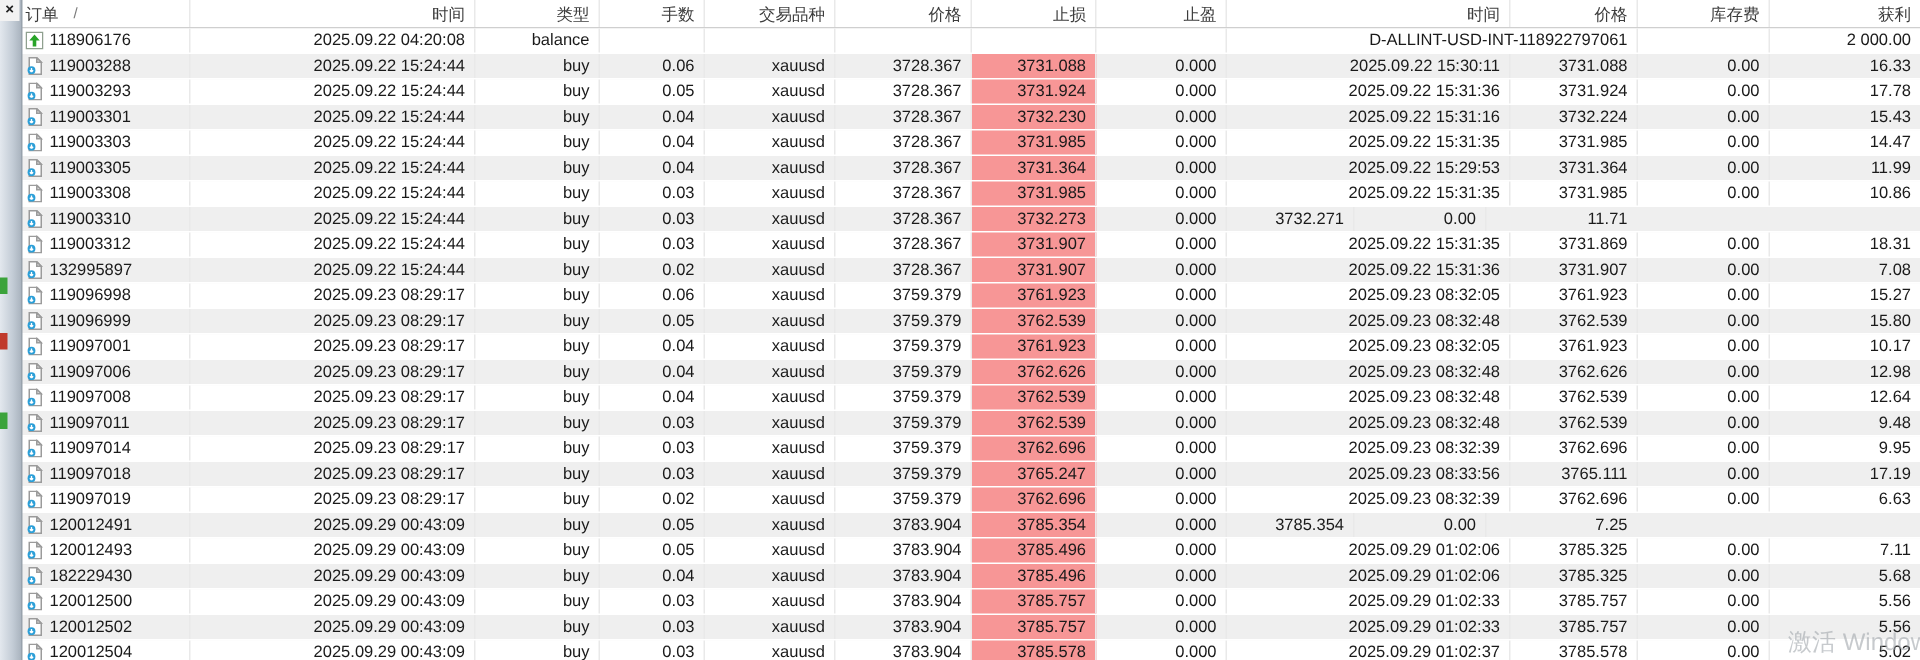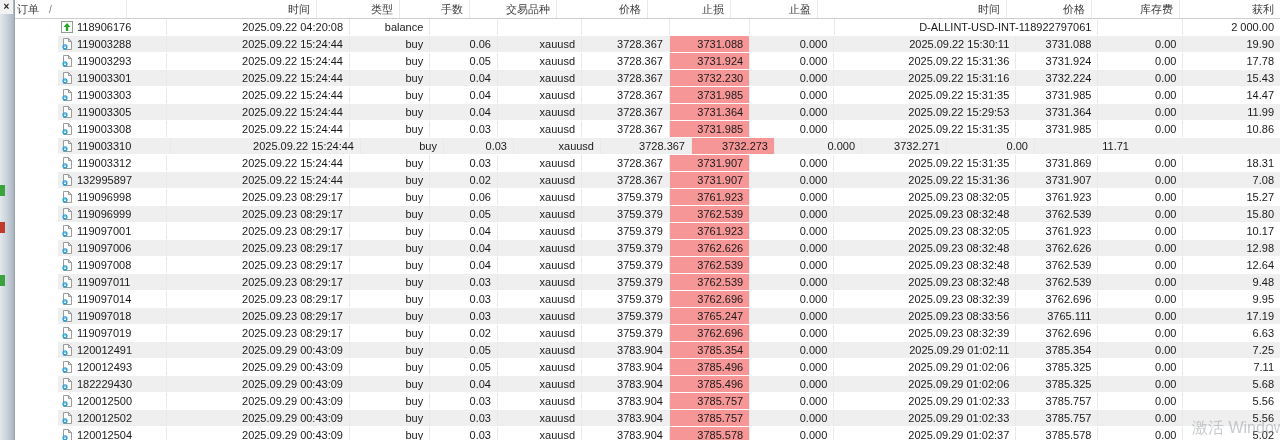--- a/index.html
+++ b/index.html
@@ -23,21 +23,21 @@
   
   .history-table { position:absolute; left:14px; top:0; width:1266px; z-index:1; }
   .header-row {
     display:flex; height:19px; align-items:center;
     background:#ffffff; border-bottom:1px solid #cfcfcf;
     color:#3c3c3c; box-sizing:border-box;
   }
   .rows {}
   .row {
     display:flex; height:17px; align-items:flex-end;
-    box-sizing:border-box; border-bottom:1px solid #ffffff; background:#ffffff;margin-left:44px;
+    box-sizing:border-box; border-bottom:1px solid #ffffff; background:#ffffff;
   }
   .rows .row:nth-child(even) { background:var(--row-alt,#efefef); }
   .cell {
     box-sizing:border-box; height:100%; padding:0 6px;
     border-right:1px solid #e9e9e9; overflow:hidden; white-space:nowrap;
     display:flex; align-items:center;
   }
   .r { justify-content:flex-end; text-align:right; }
   .c0 { width:113px; padding-left:3px; }
   .c1 { width:190px; }
@@ -131,21 +131,21 @@
     <div class="cell c1 r">2025.09.22 15:24:44</div>
     <div class="cell c2 r">buy</div>
     <div class="cell c3 r">0.06</div>
     <div class="cell c4 r">xauusd</div>
     <div class="cell c5 r">3728.367</div>
     <div class="cell c6 r sl-cell">3731.088</div>
     <div class="cell c7 r">0.000</div>
     <div class="cell c8 r">2025.09.22 15:30:11</div>
     <div class="cell c9 r">3731.088</div>
     <div class="cell c10 r">0.00</div>
-    <div class="cell c11 r">19.90</div>
+    <div class="cell c11 r">16.33</div>
   </div>
       <div class="row">
     <div class="cell c0 order-cell">
       <span class="ord-icon">
         <svg width="12" height="12" viewBox="0 0 12 12">
           <path d="M2.5 0.5 H7.5 L10.5 3.5 V11.5 H2.5 Z" fill="#ffffff" stroke="#9b9b9b"></path>
           <path d="M7.5 0.5 L10.5 3.5 H7.5 Z" fill="#dcdcdc" stroke="#9b9b9b"></path>
           <circle cx="4" cy="8.8" r="2.6" fill="#2b9fd8"></circle>
           <path d="M4 7.4 V10 M4 10 L2.9 8.9 M4 10 L5.1 8.9" stroke="#ffffff" stroke-width="0.9" fill="none"></path>
         </svg>
@@ -559,21 +559,20 @@
       </span>
       <span class="oid">120012491</span>
     </div>
     <div class="cell c1 r">2025.09.29 00:43:09</div>
     <div class="cell c2 r">buy</div>
     <div class="cell c3 r">0.05</div>
     <div class="cell c4 r">xauusd</div>
     <div class="cell c5 r">3783.904</div>
     <div class="cell c6 r sl-cell">3785.354</div>
     <div class="cell c7 r">0.000</div>
-    <div class="cell c8 r">2025.09.29 01:02:11</div>
     <div class="cell c9 r">3785.354</div>
     <div class="cell c10 r">0.00</div>
     <div class="cell c11 r">7.25</div>
   </div>
       <div class="row">
     <div class="cell c0 order-cell">
       <span class="ord-icon">
         <svg width="12" height="12" viewBox="0 0 12 12">
           <path d="M2.5 0.5 H7.5 L10.5 3.5 V11.5 H2.5 Z" fill="#ffffff" stroke="#9b9b9b"></path>
           <path d="M7.5 0.5 L10.5 3.5 H7.5 Z" fill="#dcdcdc" stroke="#9b9b9b"></path>

